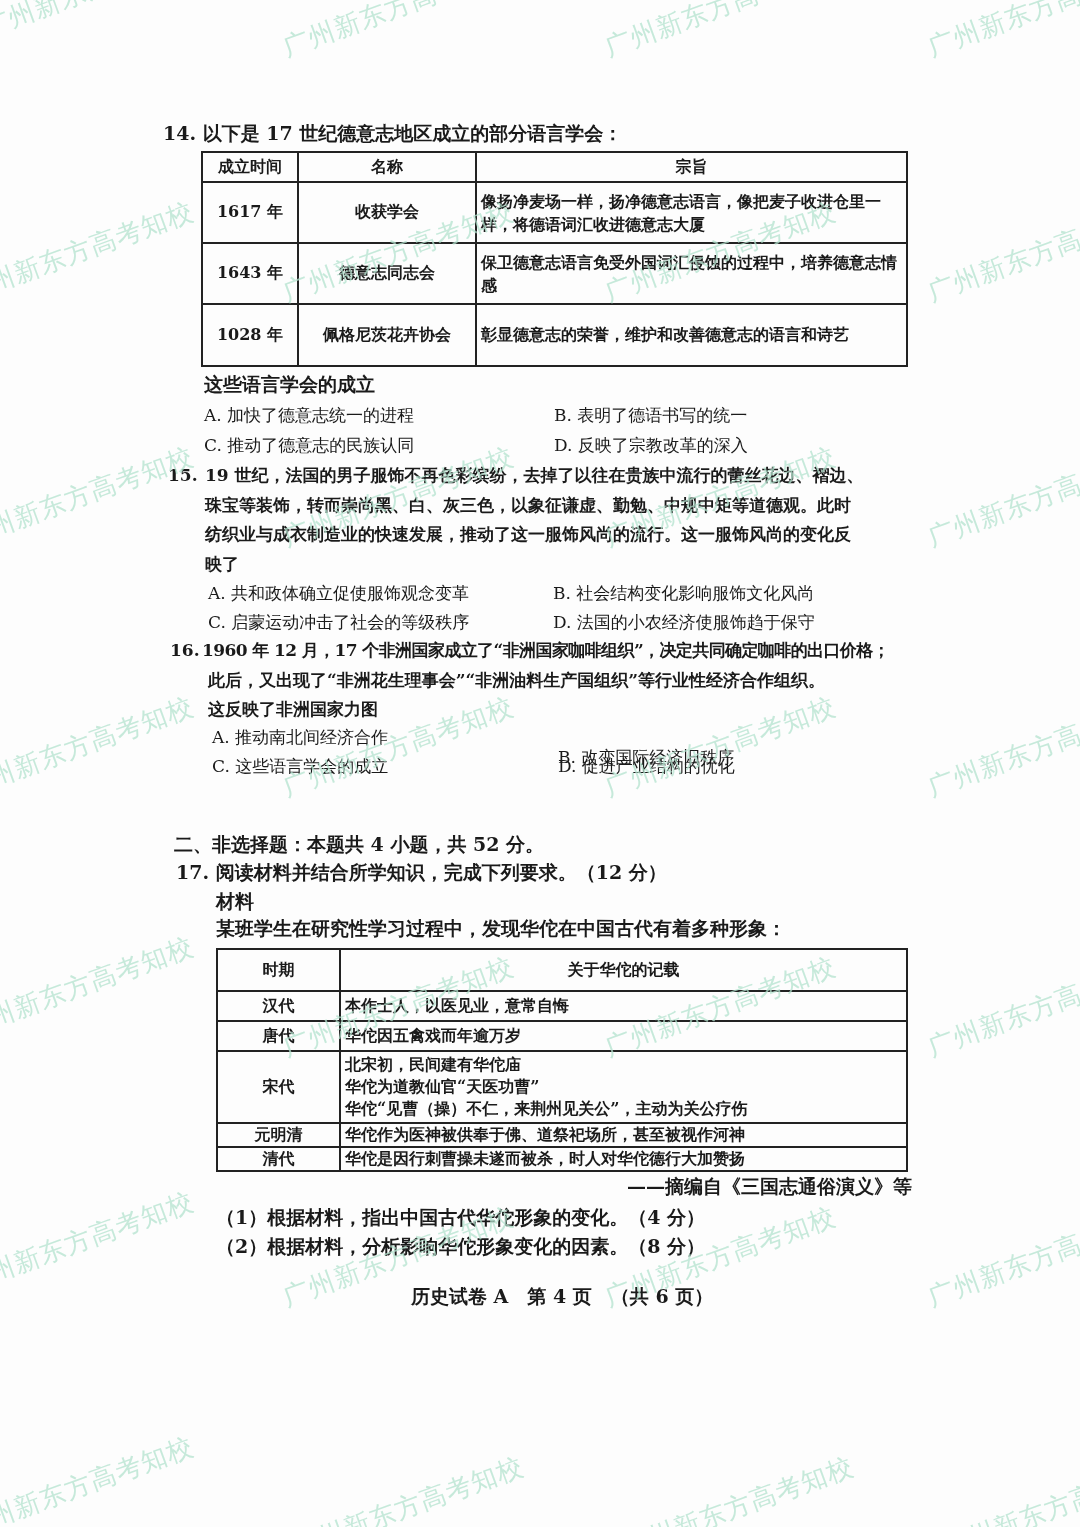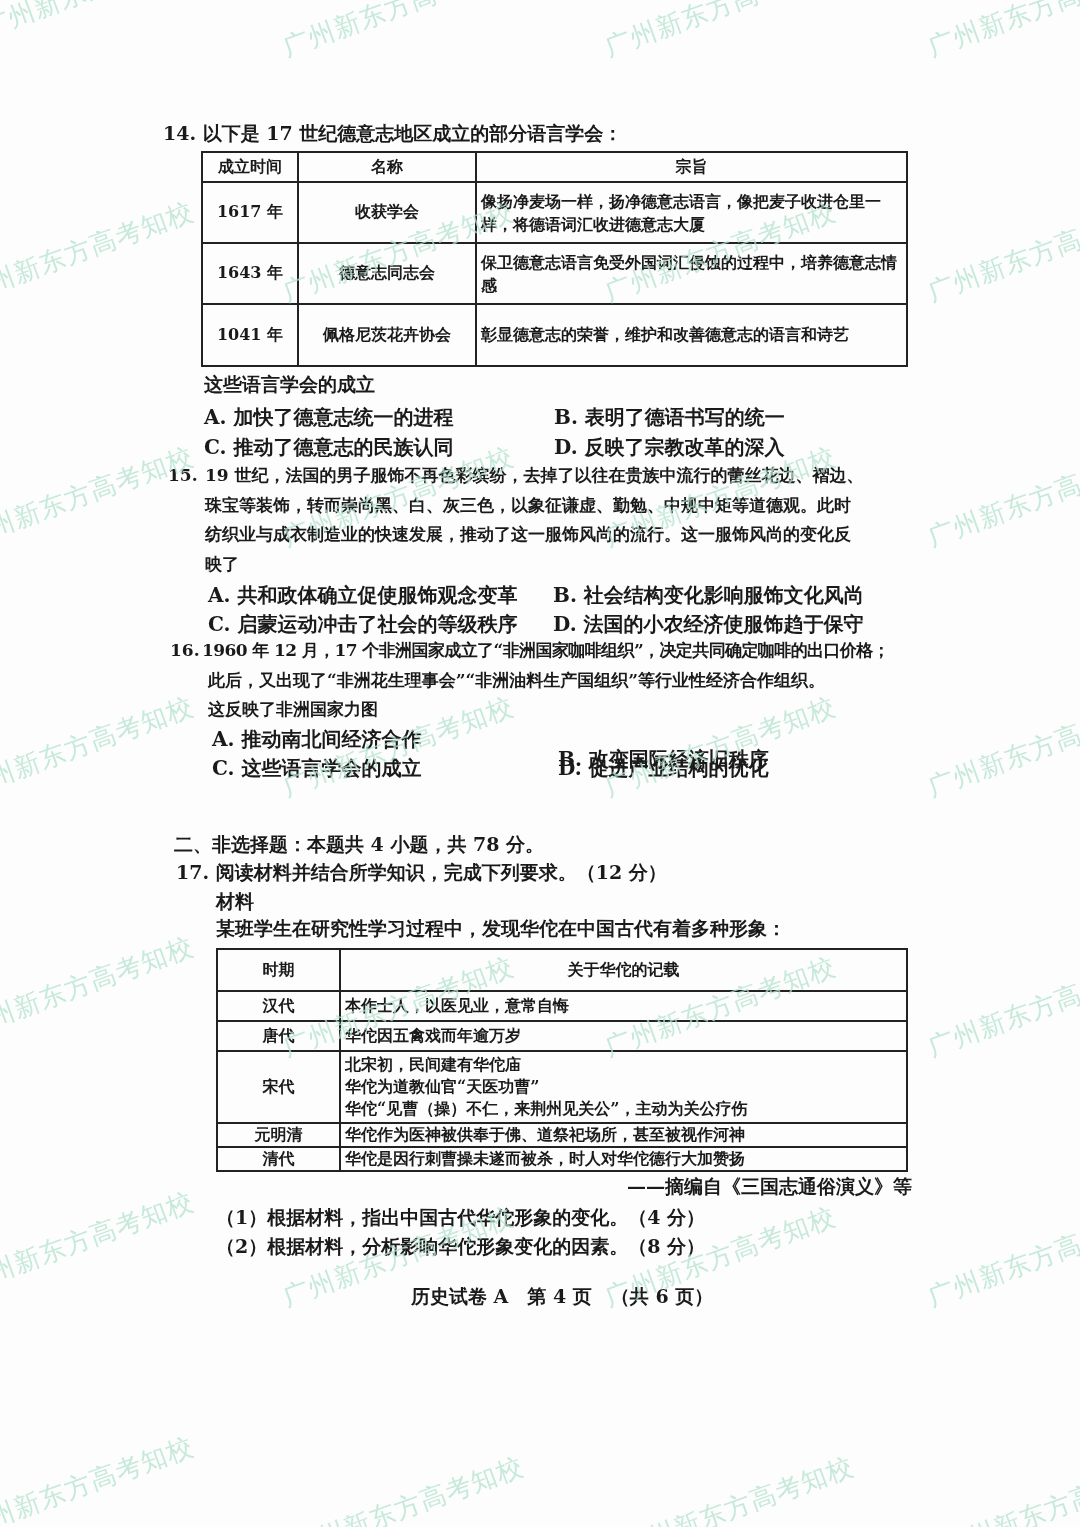--- a/index.html
+++ b/index.html
@@ -9,21 +9,21 @@
     font-family:"DejaVu Serif","Liberation Serif",serif;
   }
   .wm {
     position:absolute; color:#b4e3cf; font-family:"DejaVu Sans","Liberation Sans",sans-serif;
     font-size:26px; white-space:nowrap; transform:rotate(-20deg); transform-origin:left bottom;
     opacity:0.75; pointer-events:none; z-index:5; letter-spacing:1px;
   }
   .abs { position:absolute; }
   .q { position:absolute; font-size:19px; line-height:30px; font-weight:bold; }
   .txt { font-size:17px; line-height:29.5px; font-weight:bold; }
-  .opt { position:absolute; font-size:20px; font-weight:bold; white-space:nowrap; }
+  .opt { position:absolute; font-size:17px; font-weight:normal; white-space:nowrap; }
   table { border-collapse:collapse; position:absolute; }
   td, th { border:2px solid #222; font-size:16px; font-weight:bold; }
   .t1 td { padding:0 4px; }
   .t1 .c { text-align:center; }
   .t2 td { padding:0 4px; line-height:22px; }
   .t2 .c { text-align:center; }
 </style>
 </head>
 <body>
 
@@ -72,21 +72,21 @@
     <td class="c">1617 年</td>
     <td class="c">收获学会</td>
     <td style="line-height:23px;">像扬净麦场一样，扬净德意志语言，像把麦子收进仓里一样，将德语词汇收进德意志大厦</td>
   </tr>
   <tr style="height:61px;">
     <td class="c">1643 年</td>
     <td class="c">德意志同志会</td>
     <td style="line-height:23px;">保卫德意志语言免受外国词汇侵蚀的过程中，培养德意志情感</td>
   </tr>
   <tr style="height:62px;">
-    <td class="c">1041 年</td>
+    <td class="c">1028 年</td>
     <td class="c">佩格尼茨花卉协会</td>
     <td>彰显德意志的荣誉，维护和改善德意志的语言和诗艺</td>
   </tr>
 </tbody>
   </table>
 
 <div class="q" style="left:204px;top:369px;">这些语言学会的成立</div>
 <div class="opt" style="left:204px;top:404px;">A. 加快了德意志统一的进程</div>
 <div class="opt" style="left:554px;top:404px;">B. 表明了德语书写的统一</div>
 <div class="opt" style="left:204px;top:434px;">C. 推动了德意志的民族认同</div>
@@ -108,21 +108,21 @@
 <div class="abs txt" style="left:202px;top:636px;width:720px;">
   <div style="letter-spacing:-0.6px;">1960 年 12 月，17 个非洲国家成立了“非洲国家咖啡组织”，决定共同确定咖啡的出口价格；</div>
   <div style="padding-left:6px;">此后，又出现了“非洲花生理事会”“非洲油料生产国组织”等行业性经济合作组织。</div>
   <div style="padding-left:6px;">这反映了非洲国家力图</div>
 </div>
 <div class="opt" style="left:212px;top:726px;">A. 推动南北间经济合作</div>
 <div class="opt" style="left:558px;top:726px;margin-top:20px;">B. 改变国际经济旧秩序</div>
 <div class="opt" style="left:212px;top:755px;">C. 这些语言学会的成立</div>
 <div class="opt" style="left:558px;top:755px;">D. 促进产业结构的优化</div>
 
-<div class="q" style="left:174px;top:829px;">二、非选择题：本题共 4 小题，共 78 分。</div>
+<div class="q" style="left:174px;top:829px;">二、非选择题：本题共 4 小题，共 52 分。</div>
 
 <div class="q" style="left:176px;top:857px;">
   <span>17.</span>
   <span>阅读材料并结合所学知识，完成下列要求。（12 分）</span>
 </div>
 <div class="q" style="left:216px;top:886px;">材料</div>
 <div class="q" style="left:216px;top:913px;">某班学生在研究性学习过程中，发现华佗在中国古代有着多种形象：</div>
 
 <table class="t2" style="left:216px;top:948px;width:692px;">
   <tbody>

